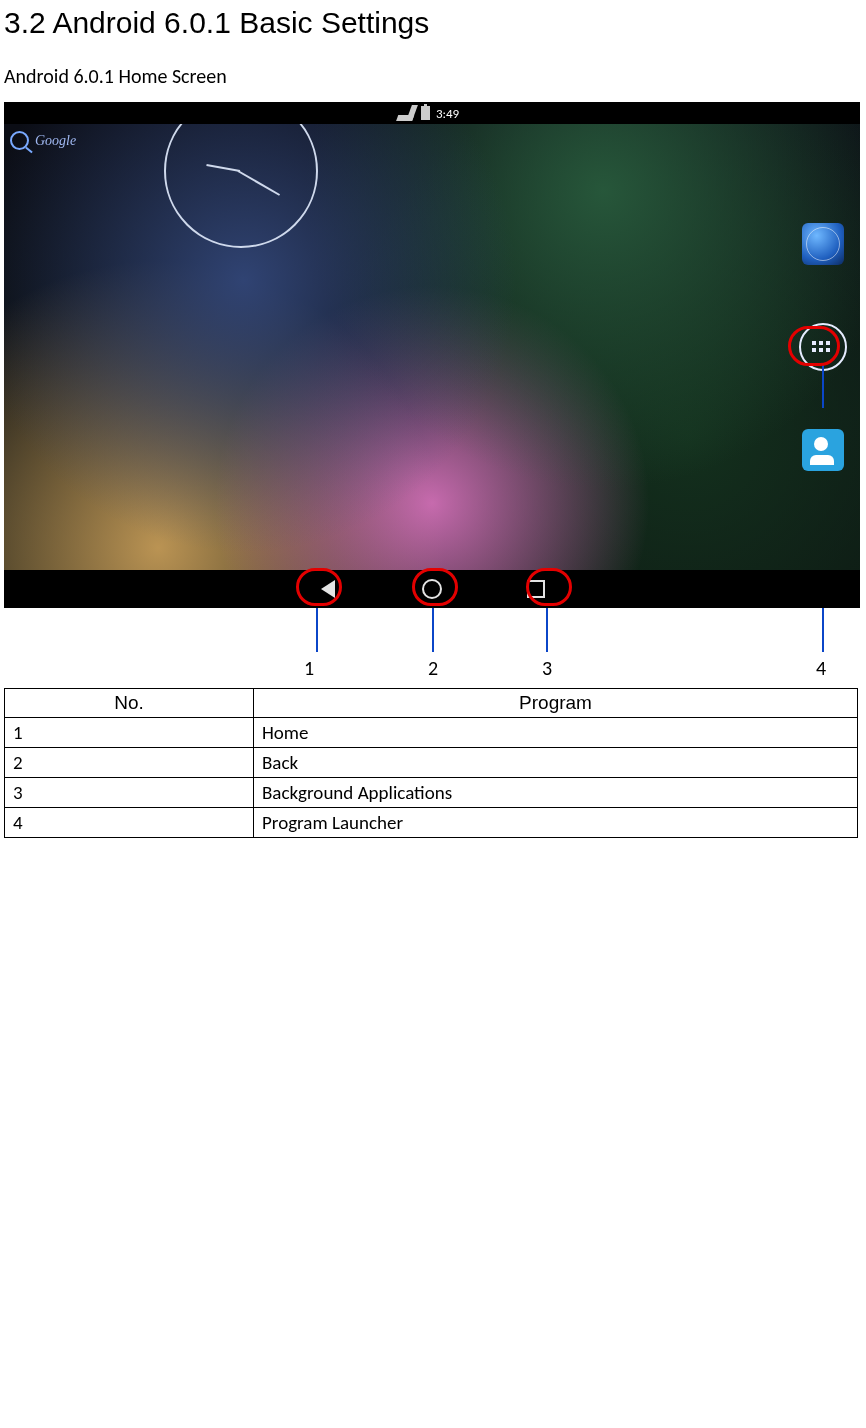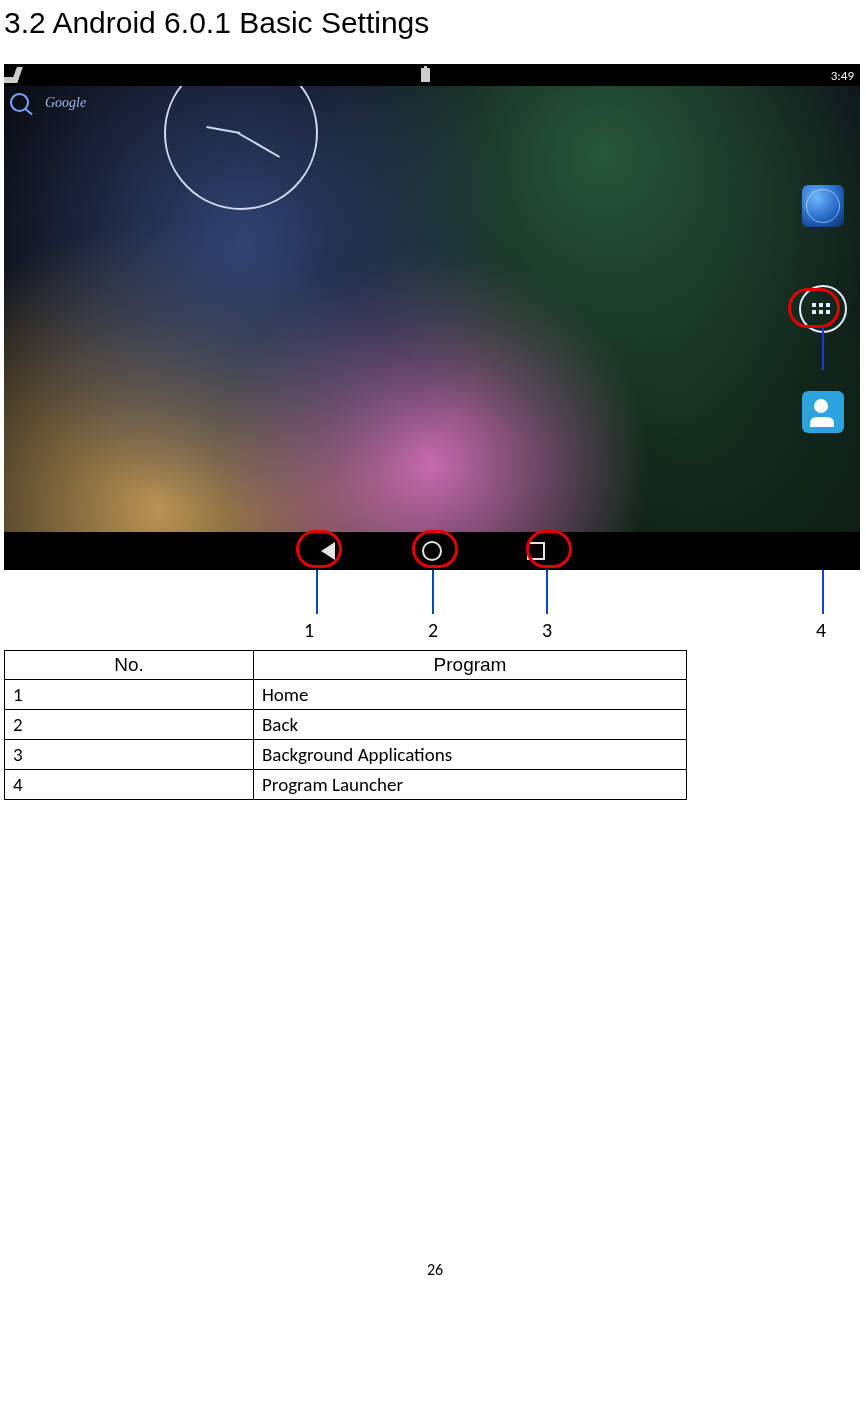--- a/index.html
+++ b/index.html
@@ -32,21 +32,21 @@
     overflow: hidden;
   }
 
   .statusbar {
     position: absolute;
     left: 0; right: 0; top: 0;
     height: 22px;
     background: #000;
     color: #fff;
     display: flex;
-    justify-content: space-between;
+    justify-content: center;
     align-items: center;
     font-size: 13px;
     padding-right: 6px;
     gap: 6px;
     z-index: 10;
   }
   .statusbar .status-icon {
     width: 10px; height: 10px;
     border-right: 6px solid #ccc;
     border-bottom: 6px solid #ccc;
@@ -75,21 +75,21 @@
       radial-gradient(circle at 18% 95%, rgba(230,180,100,0.8) 0%, rgba(230,180,100,0.0) 35%),
       radial-gradient(circle at 80% 70%, rgba(20,50,30,0.95) 0%, rgba(20,50,30,0.0) 50%),
       linear-gradient(180deg, #0b0d15 0%, #0b1110 100%);
   }
 
   .google-search {
     position: absolute;
     top: 7px; left: 6px;
     display: flex;
     align-items: center;
-    gap: 16px;
+    gap: 6px;
     color: #b8c9ff;
     font-size: 14px;
     font-style: italic;
   }
   .google-search .mag {
     width: 15px; height: 15px;
     border: 2px solid #79a9ff;
     border-radius: 50%;
     position: relative;
   }
@@ -251,21 +251,21 @@
   }
   .callouts .num {
     position: absolute;
     font-size: 20px;
     color: #000;
     top: 48px;
   }
 
   table.func {
     border-collapse: collapse;
-    width: 683px;
+    width: 854px;
     margin-top: 4px;
     font-size: 19px;
   }
   table.func th, table.func td {
     border: 1px solid #000;
     padding: 3px 8px;
     text-align: left;
     vertical-align: middle;
   }
   table.func th {
@@ -284,20 +284,21 @@
     color:#000;
   }
 </style>
 </head>
 <body>
 
 <div class="page">
 
   <h2 class="section-heading">3.2 Android 6.0.1 Basic Settings</h2>
 
+  <p class="subhead">Android 6.0.1 Home Screen</p>
 
   <div class="screenshot">
 
     <div class="statusbar">
       <span class="status-icon"></span>
       <span class="battery"></span>
       <span>3:49</span>
     </div>
 
     <div class="home-area">
@@ -374,14 +375,13 @@
       <td>3</td>
       <td>Background Applications</td>
     </tr>
     <tr>
       <td>4</td>
       <td>Program Launcher</td>
     </tr>
   </tbody>
     </table>
 
-  <div class="page-num">26</div>
 </div>
 
 </body></html>

